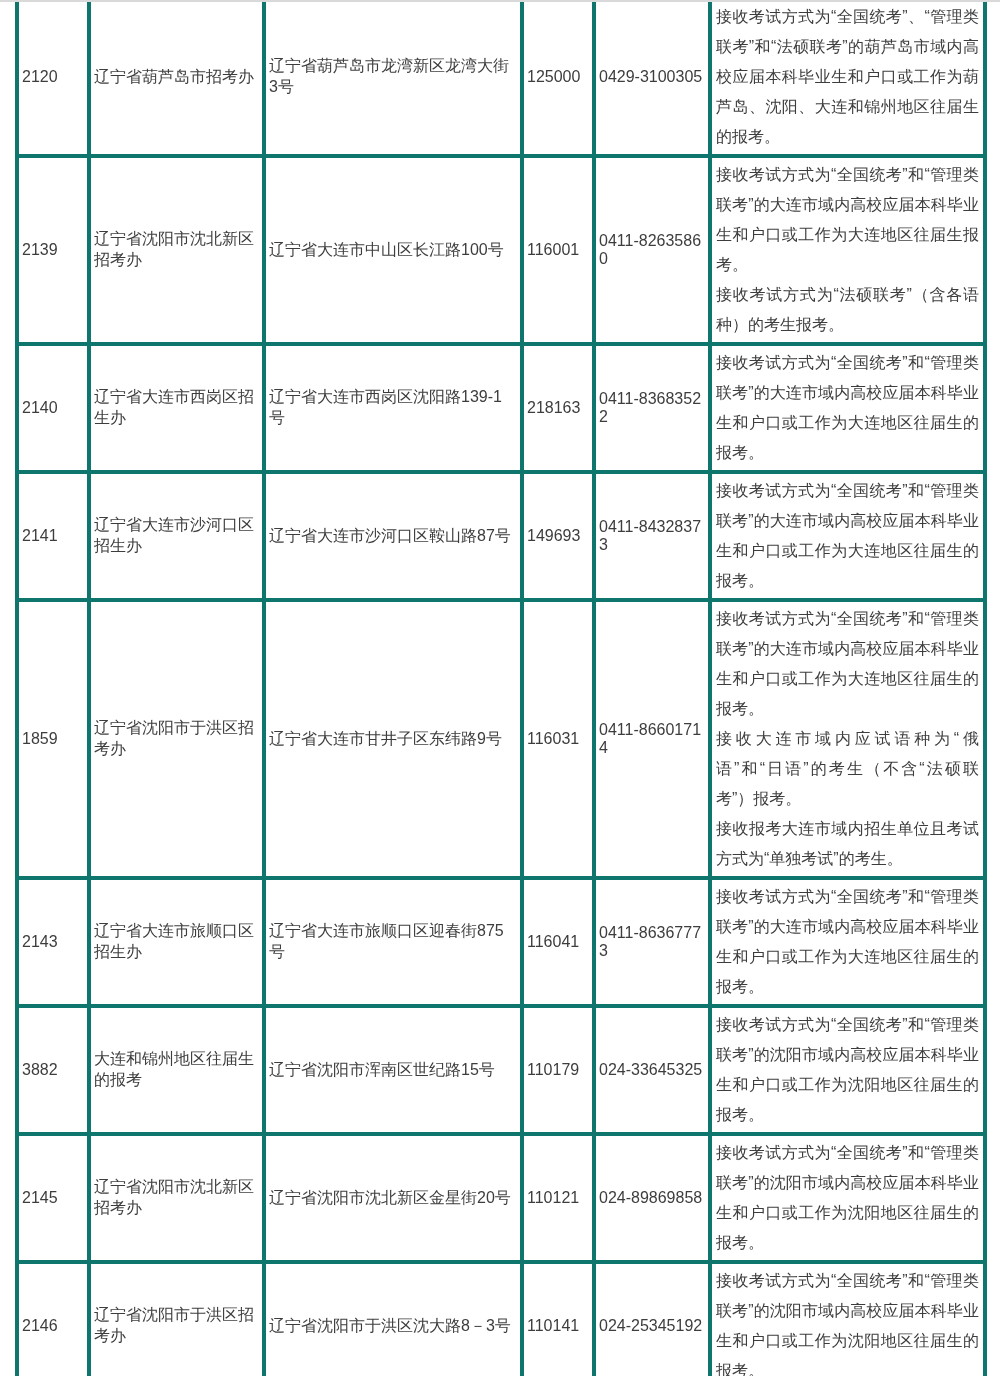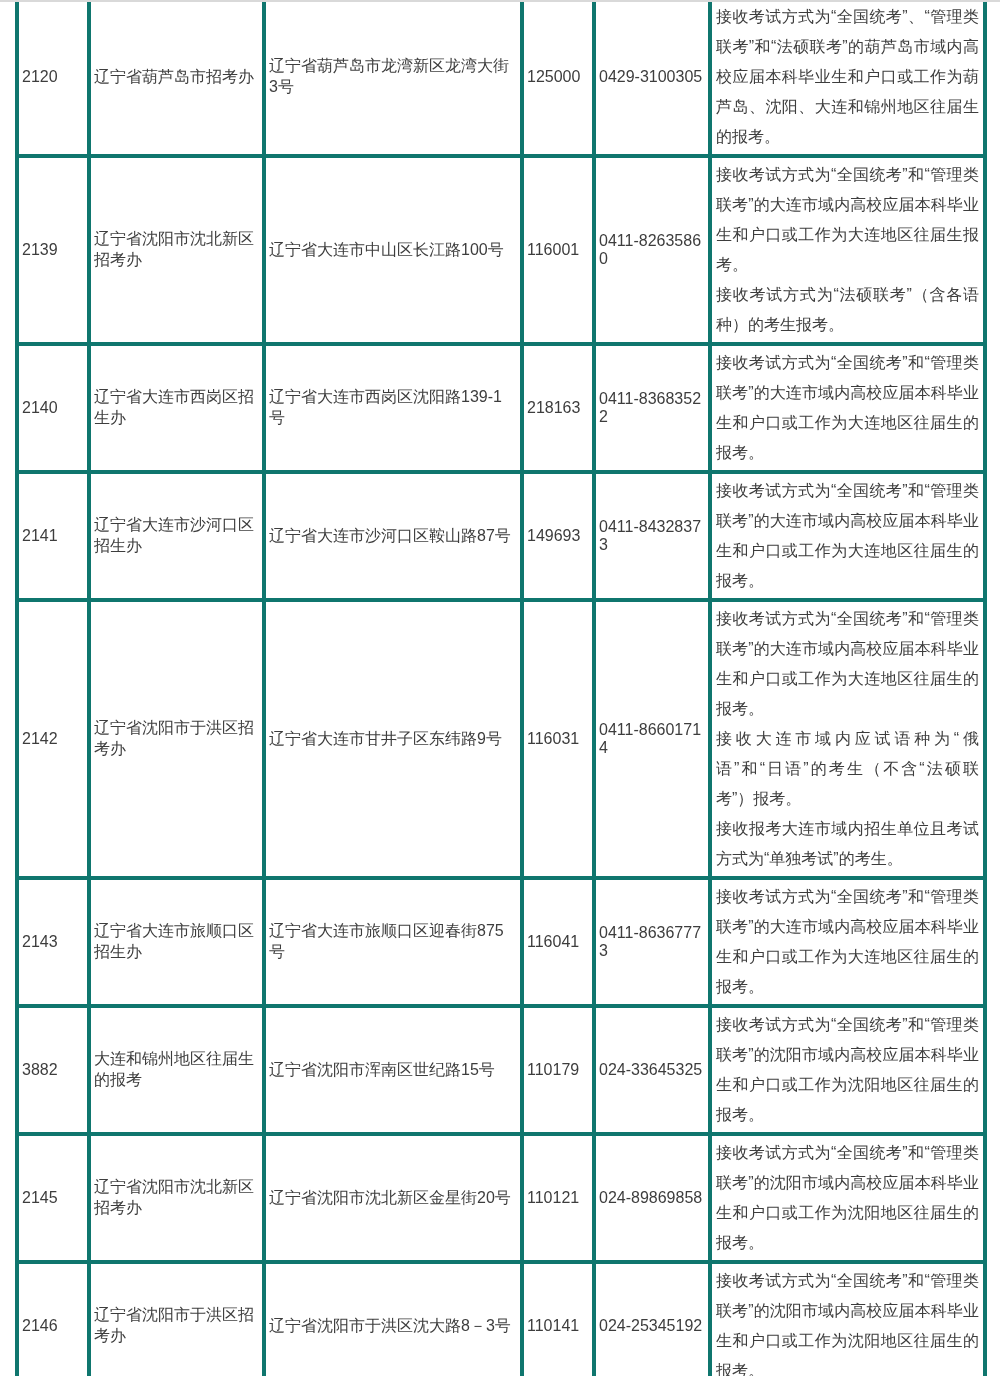--- a/index.html
+++ b/index.html
@@ -114,21 +114,21 @@
     <td>2141</td>
     <td>辽宁省大连市沙河口区招生办</td>
     <td>辽宁省大连市沙河口区鞍山路87号</td>
     <td>149693</td>
     <td>0411-84328373</td>
     <td class="remarks">
           <p>接收考试方式为“全国统考”和“管理类联考”的大连市域内高校应届本科毕业生和户口或工作为大连地区往届生的报考。</p>
         </td>
   </tr>
       <tr>
-    <td>2142</td>
+    <td>1859</td>
     <td>辽宁省沈阳市于洪区招考办</td>
     <td>辽宁省大连市甘井子区东纬路9号</td>
     <td>116031</td>
     <td>0411-86601714</td>
     <td class="remarks">
           <p>接收考试方式为“全国统考”和“管理类联考”的大连市域内高校应届本科毕业生和户口或工作为大连地区往届生的报考。</p>
           <p>接收大连市域内应试语种为“俄语”和“日语”的考生（不含“法硕联考”）报考。</p>
           <p>接收报考大连市域内招生单位且考试方式为“单独考试”的考生。</p>
         </td>
   </tr>

